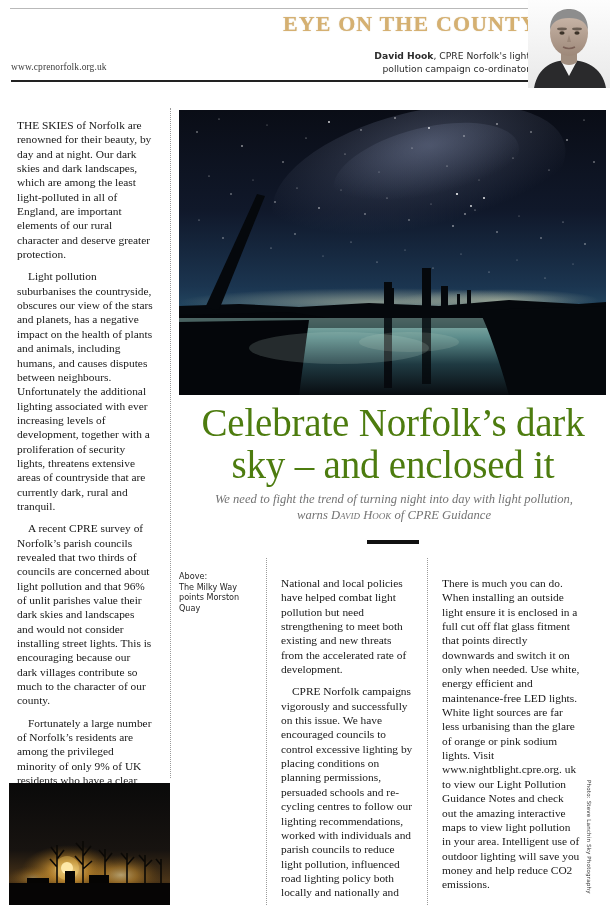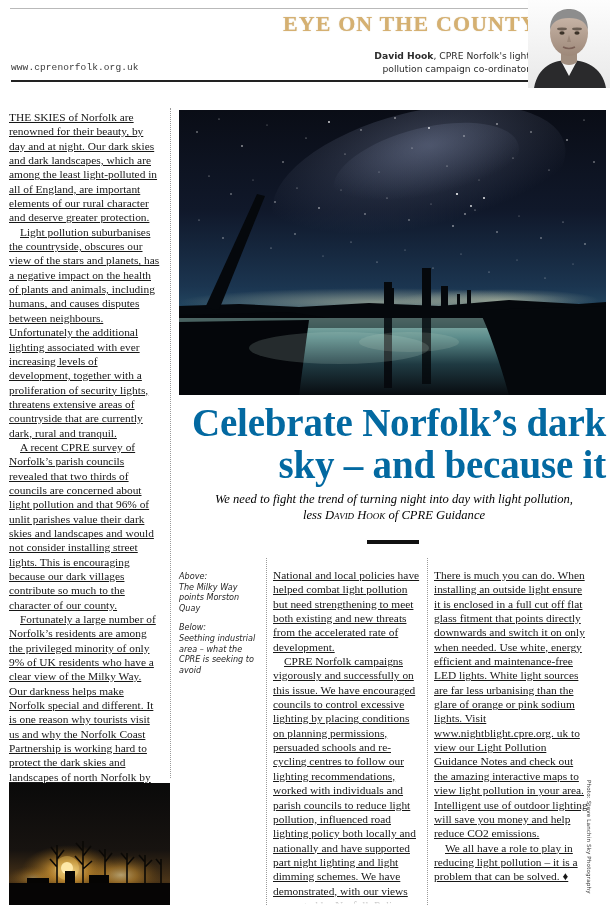--- a/index.html
+++ b/index.html
@@ -37,21 +37,21 @@
     font-weight: bold;
     font-size: 22px;
     letter-spacing: 1.1px;
     color: #d5b071;
     text-shadow: 0 0 1px rgba(170,130,60,.5);
     white-space: nowrap;
   }
   #site-url {
     position: absolute;
     left: 11px; top: 62px;
-    font-family: Liberation Mono, monospace;
+    font-family: Liberation Serif, serif;
     font-size: 9.5px;
     color: #3b3b3b;
     letter-spacing: .1px;
   }
   #byline-block {
     position: absolute;
     left: 318px; top: 50px;
     width: 212px;
     text-align: right;
     font-family: "DejaVu Sans", sans-serif;
@@ -85,21 +85,21 @@
   
   .body-col {
     position: absolute;
     font-family: "Liberation Serif", serif;
     font-size: 11.4px;
     line-height: 14.35px;
     color: #171717;
     text-align: left;
     hyphens: none;
   }
-  .body-col p { margin: 0; text-decoration: underline; }
+  .body-col p { margin: 8px; }
   .body-col p + p { text-indent: 11px; }
 
   #col-left {
     left: 9px; top: 110px;
     width: 152px;
   }
 
   #leftphoto {
     position: absolute;
     left: 9px; top: 783px;
@@ -124,38 +124,38 @@
     width: 427px; height: 285px;
     overflow: hidden;
     background: #05070c;
   }
 
   
   #headline {
     position: absolute;
     left: 180px; top: 402px;
     width: 426px;
-    text-align: right;
+    text-align: center;
     font-family: "Liberation Serif", serif;
     font-size: 39px;
     line-height: 42px;
-    font-weight: bold;
-    color: #0369a1;
+    font-weight: normal;
+    color: #4d7c0f;
     letter-spacing: -.2px;
   }
   #standfirst {
     position: absolute;
     left: 180px; top: 492px;
     width: 428px;
     text-align: center;
     font-family: "Liberation Serif", serif;
     font-style: italic;
     font-size: 12.6px;
     line-height: 15.5px;
-    color: #000000;
+    color: #737373;
   }
   #standfirst .smallcaps {
     font-variant: small-caps;
     font-style: italic;
   }
   #head-rule {
     position: absolute;
     left: 367px; top: 540px;
     width: 52px; height: 4px;
     background: #111;
@@ -163,21 +163,20 @@
 
   
   #captions {
     position: absolute;
     left: 179px; top: 571px;
     width: 80px;
     font-family: "DejaVu Sans", sans-serif;
     font-size: 8.1px;
     line-height: 10.6px;
     color: #262626;
-    font-style: italic;
   }
   #captions .cap-block { margin-bottom: 9px; }
   #captions .cap-label { display: block; }
 
   
   #col-mid {
     left: 273px; top: 568px;
     width: 150px;
   }
   #col-right {
@@ -388,26 +387,26 @@
 
     <path d="M0 212 L130 210 L120 285 L0 285 Z" fill="#04060a"></path>
 
     <ellipse cx="160" cy="238" rx="90" ry="16" fill="#bcd6cd" opacity=".18"></ellipse>
     <ellipse cx="230" cy="232" rx="50" ry="10" fill="#d8e6cf" opacity=".14"></ellipse>
   </svg>
 </div>
 
 <div id="headline">
   <span>Celebrate Norfolk’s dark</span><br>
-  <span>sky – and because it</span>
+  <span>sky – and enclosed it</span>
 </div>
 
 <div id="standfirst">
   <span>We need to fight the trend of turning night into day with light pollution,</span><br>
-  <span>less </span><span class="smallcaps">David Hook</span><span> of CPRE Guidance</span>
+  <span>warns </span><span class="smallcaps">David Hook</span><span> of CPRE Guidance</span>
 </div>
 
 <div id="head-rule"></div>
 
 <div class="vrule" id="vrule-1"></div>
 <div class="vrule" id="vrule-2"></div>
 <div class="vrule" id="vrule-3"></div>
 
 <div class="body-col" id="col-left">
   <p>THE SKIES of Norfolk are renowned for their beauty, by day and at night. Our dark skies and dark landscapes, which are among the least light-polluted in all of England, are important elements of our rural character and deserve greater protection.</p>
@@ -455,24 +454,20 @@
 
     <rect x="0" y="100" width="161" height="22" fill="#060505"></rect>
   </svg>
 </div>
 
 <div id="captions">
   <div class="cap-block">
     <span class="cap-label">Above:</span>
     <span>The Milky Way points Morston Quay</span>
   </div>
-  <div class="cap-block">
-    <span class="cap-label">Below:</span>
-    <span>Seething industrial area – what the CPRE is seeking to avoid</span>
-  </div>
 </div>
 
 <div class="body-col" id="col-mid">
   <p>National and local policies have helped combat light pollution but need strengthening to meet both existing and new threats from the accelerated rate of development.</p>
   <p>CPRE Norfolk campaigns vigorously and successfully on this issue. We have encouraged councils to control excessive lighting by placing conditions on planning permissions, persuaded schools and re-cycling centres to follow our lighting recommendations, worked with individuals and parish councils to reduce light pollution, influenced road lighting policy both locally and nationally and have supported part night lighting and light dimming schemes. We have demonstrated, with our views supported by Norfolk Police, that increased lighting is not essential for security and crime prevention. The introduction of part night lighting</p>
   <div class="col-fade"></div>
 </div>
 
 <div class="body-col" id="col-right">
   <p>There is much you can do. When installing an outside light ensure it is enclosed in a full cut off flat glass fitment that points directly downwards and switch it on only when needed. Use white, energy efficient and maintenance-free LED lights. White light sources are far less urbanising than the glare of orange or pink sodium lights. Visit  www.nightblight.cpre.org. uk  to view our Light Pollution Guidance Notes and check out the amazing interactive maps to view light pollution in your area. Intelligent use of outdoor lighting will save you money and help reduce CO2 emissions.</p>

